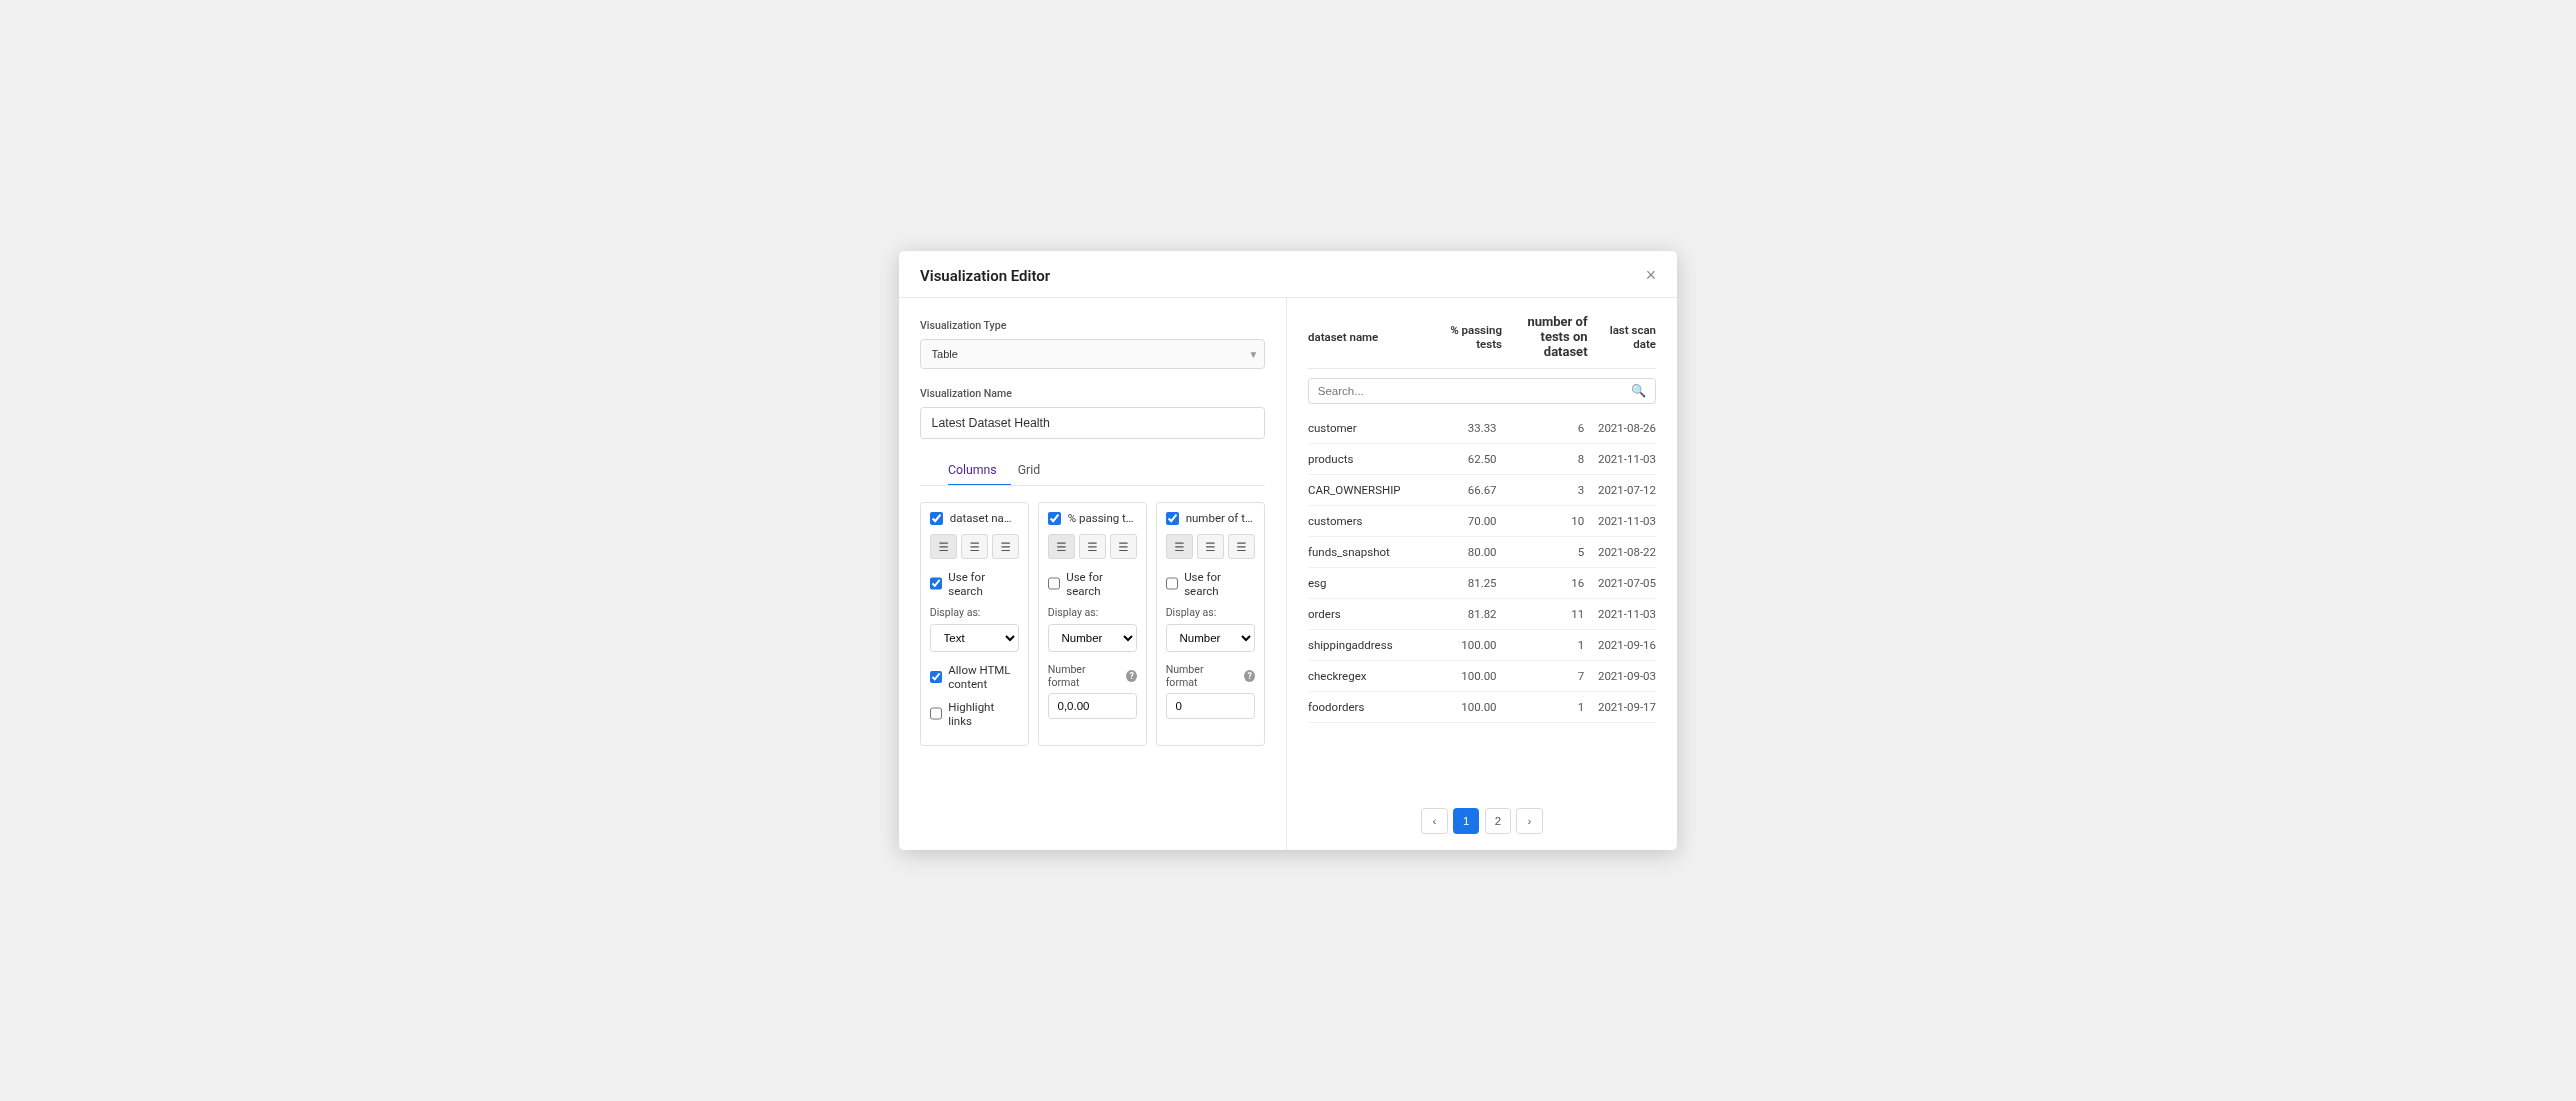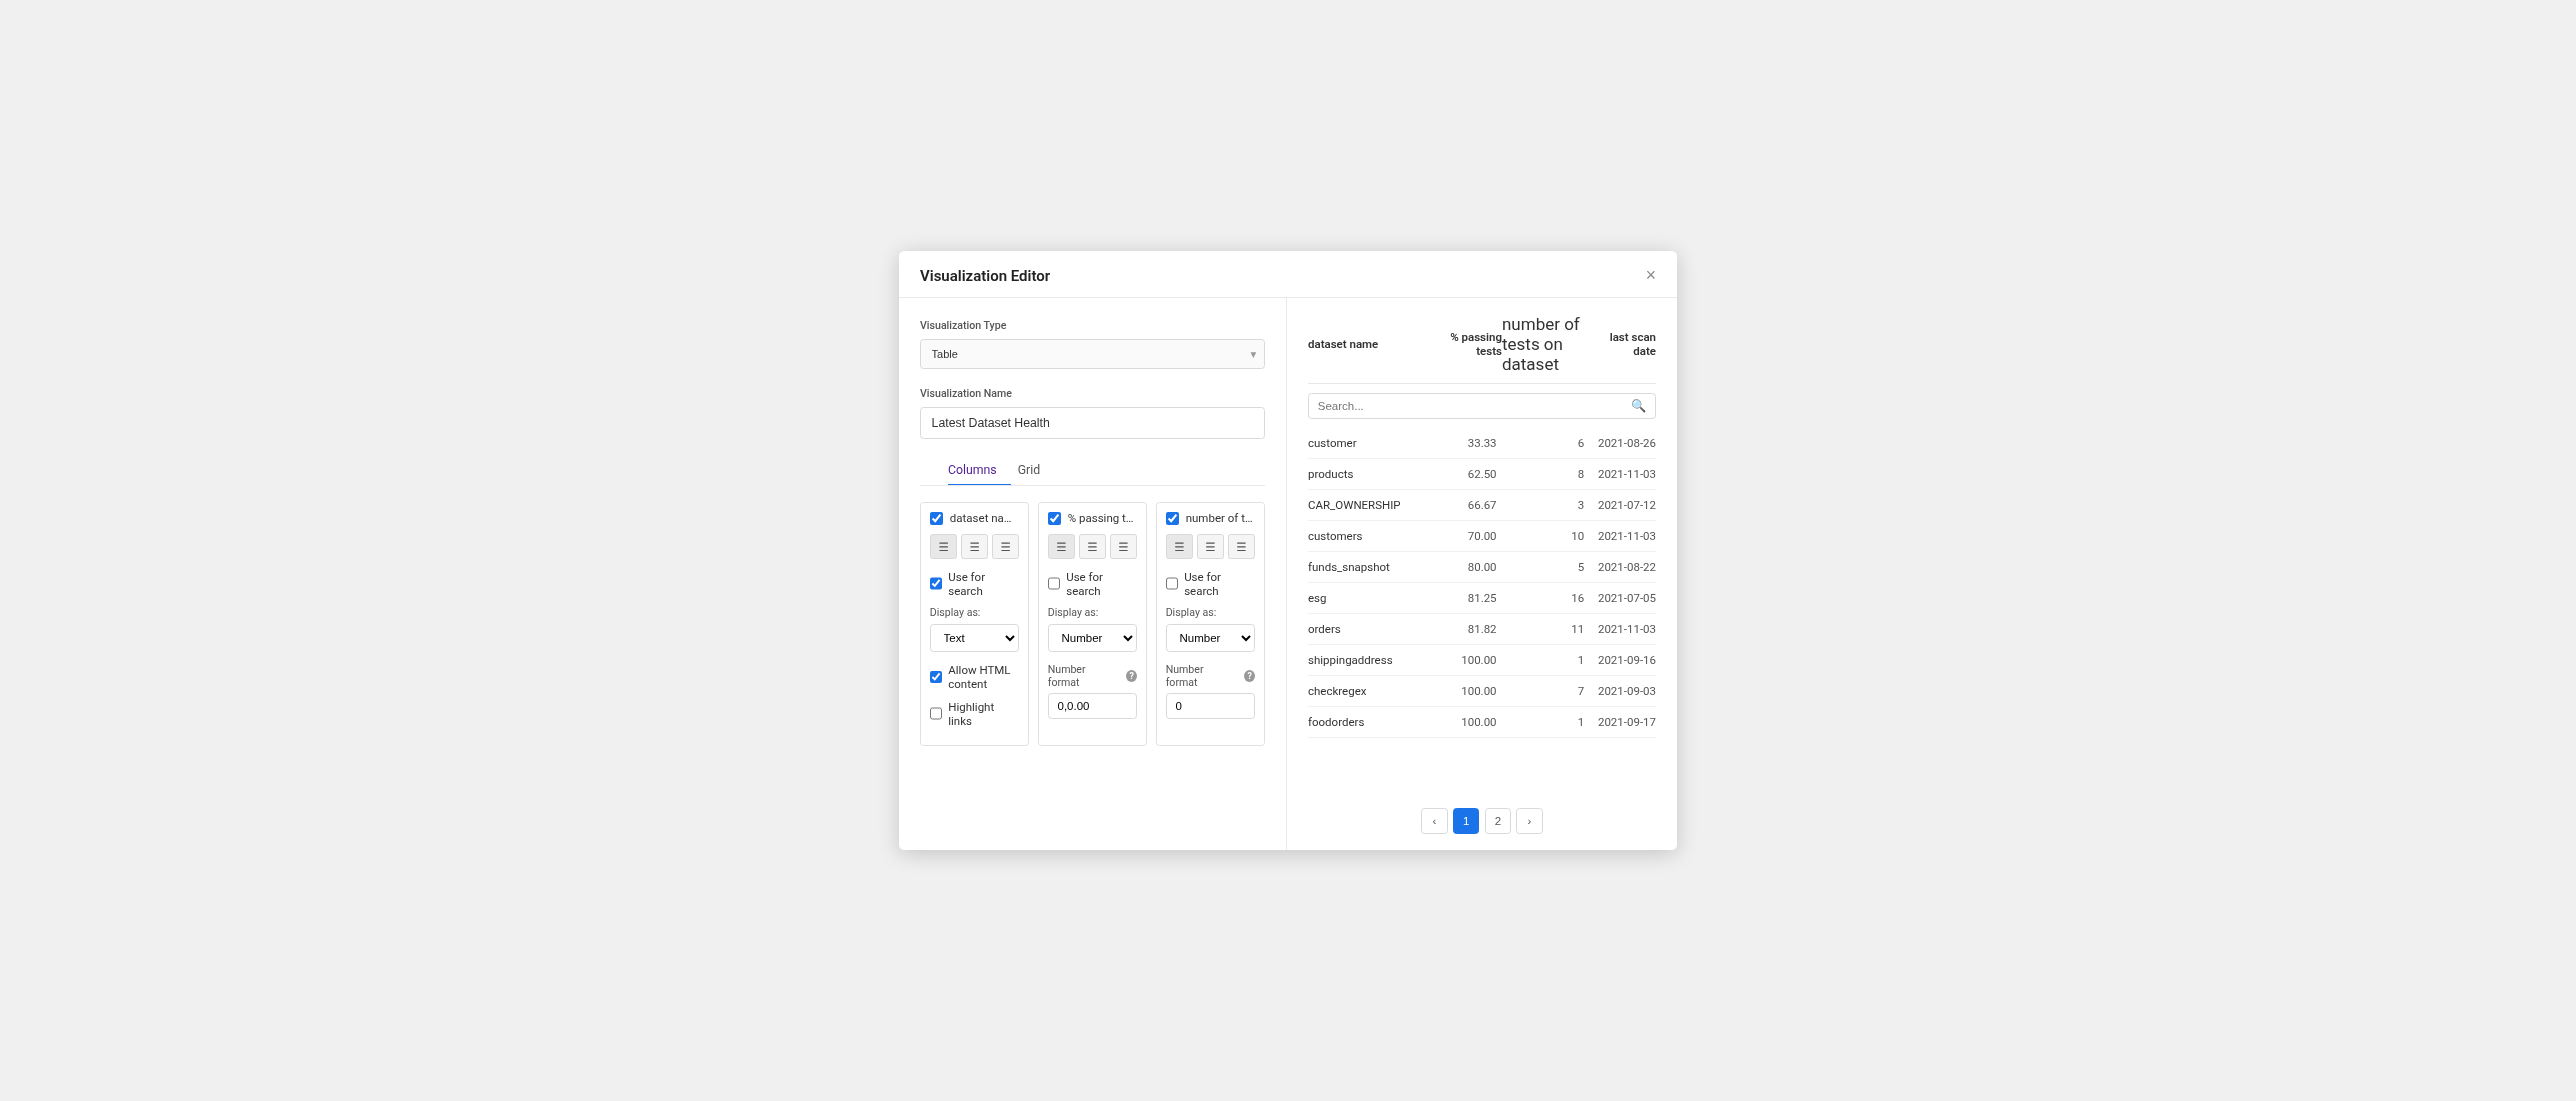--- a/index.html
+++ b/index.html
@@ -231,21 +231,21 @@
     }
     .table-header-row {
       display: flex;
       align-items: center;
       padding-bottom: 8.8px;
       border-bottom: 0.9px solid #e8e8e8;
       gap: 0;
     }
     .th-dataset { flex: 2.2; font-size: 11.5px; color: #333; font-weight: 600; }
     .th-passing { flex: 1.2; font-size: 11.5px; color: #333; font-weight: 600; text-align: right; }
-    .th-num { flex: 1.5; font-size: 17px; color: #333; font-weight: 400; text-align: left; }
+    .th-num { flex: 1.5; font-size: 13px; color: #333; font-weight: 700; text-align: right; }
     .th-date { flex: 1.2; font-size: 11.5px; color: #333; font-weight: 600; text-align: right; }
     .search-bar {
       display: flex;
       align-items: center;
       border: 0.9px solid #d9d9d9;
       border-radius: 3.5px;
       padding: 5.3px 8.8px;
       margin: 8.8px 0;
       background: #fff;
     }

